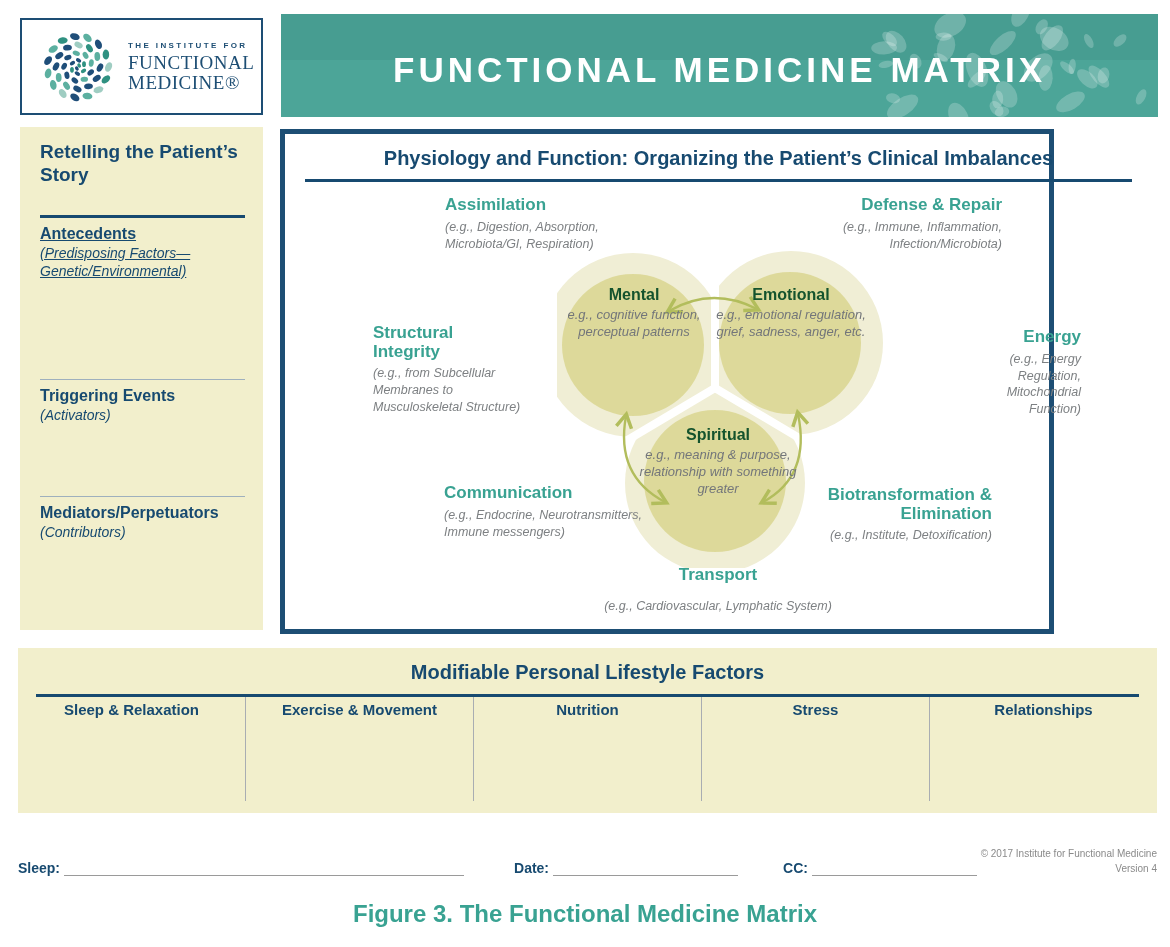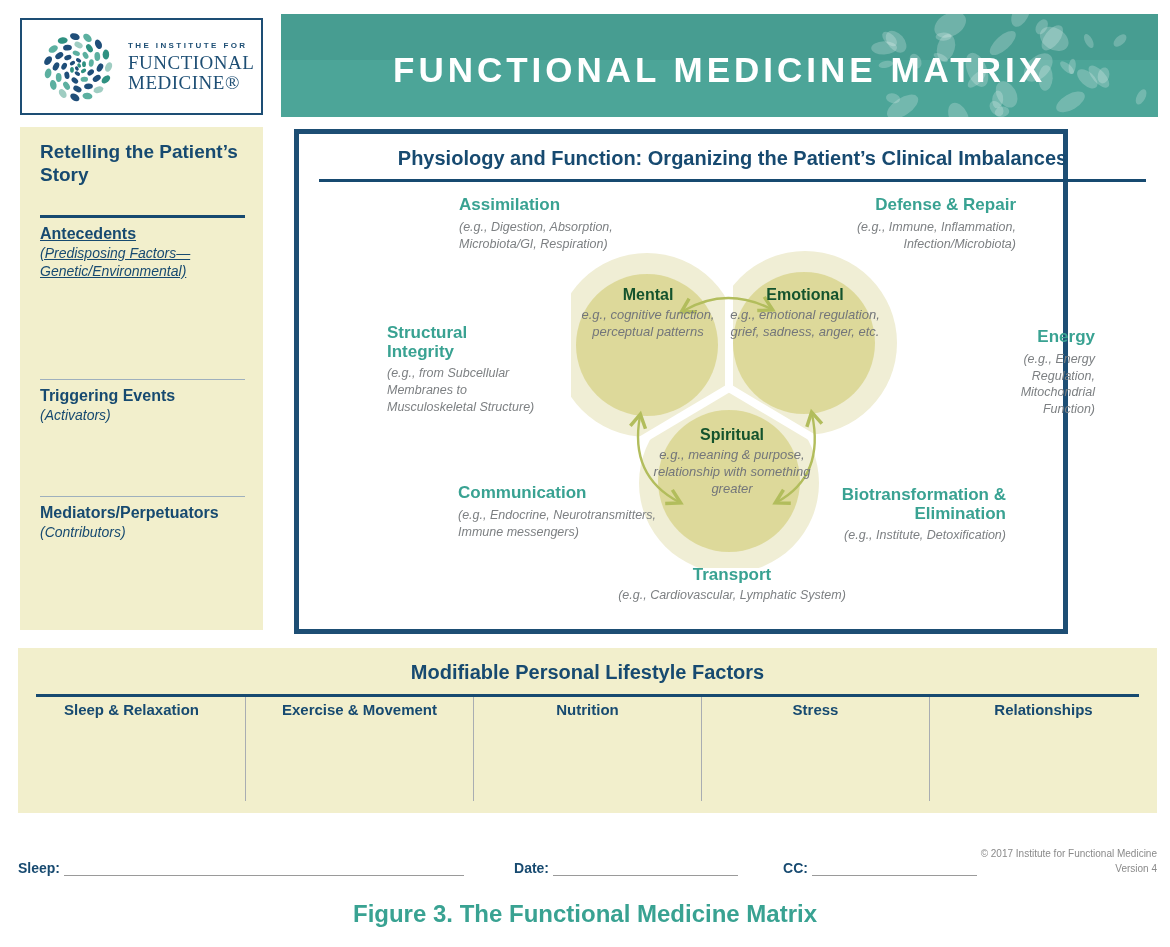--- a/index.html
+++ b/index.html
@@ -27,40 +27,40 @@
   .sb-title { position:absolute; left:20px; top:14px; right:16px; font-size:19px; font-weight:bold; line-height:1.2; }
   .sb-rule { position:absolute; left:20px; right:18px; top:88px; height:3px; background:#174a70; }
   .sb-thin { position:absolute; left:20px; right:18px; height:1px; background:#9fb0bd; }
   .sb-thin.t1 { top:252px; } .sb-thin.t2 { top:369px; }
   .sb-sec { position:absolute; left:20px; right:12px; }
   .sb-sec.s1 { top:98px;text-decoration:underline; } .sb-sec.s2 { top:260px; } .sb-sec.s3 { top:377px; }
   .sb-head { font-size:16px; font-weight:bold; }
   .sb-sub { font-size:14px; font-style:italic; line-height:1.25; margin-top:2px; }
 
   
-  .matrix-box { position:absolute; left:294px; top:129px; width:774px; height:505px;
+  .matrix-box { position:absolute; left:280px; top:129px; width:774px; height:505px;
     border:5px solid #1d4e74; background:#fff; }
   .mx-inner { position:relative; width:867px; height:495px; }
   .mx-title { position:absolute; top:13px; left:0; width:100%; text-align:center;
     color:#174a70; font-size:20px; font-weight:bold; }
   .mx-rule { position:absolute; top:45px; left:20px; right:20px; height:3px; background:#174a70; }
 
   .node { position:absolute; }
   .node-label { color:#39a292; font-size:17px; font-weight:bold; line-height:1.1; }
   .node-sub { color:#7d8083; font-size:12.5px; font-style:italic; line-height:1.35; margin-top:4px; }
   .ra { text-align:right; } .ca { text-align:center; }
 
   .n-assimilation { left:160px; top:62px; width:180px; }
   .n-defense { right:150px; top:62px; width:230px; }
   .n-structural { left:88px; top:190px; width:170px; }
   .n-energy { right:71px; top:194px; width:170px; }
   .n-communication { left:159px; top:350px; width:200px; }
   .n-biotransformation { right:160px; top:352px; width:230px; }
   .n-transport { left:253px; top:432px; width:360px; }
-  .n-transport .node-sub { margin-top:2px; }
+  .n-transport .node-sub { margin-top:13px; }
 
   .trefoil { position:absolute; left:272px; top:114px; width:338px; height:320px; }
 
   .core { position:absolute; text-align:center; }
   .core-label { color:#14532d; font-size:16px; font-weight:bold; }
   .core-sub { color:#73767a; font-size:13px; font-style:italic; line-height:1.3; margin-top:3px; }
   .c-mental { left:274px; top:152px; width:150px; }
   .c-emotional { left:428px; top:152px; width:156px; }
   .c-spiritual { left:354px; top:292px; width:158px; }
 

